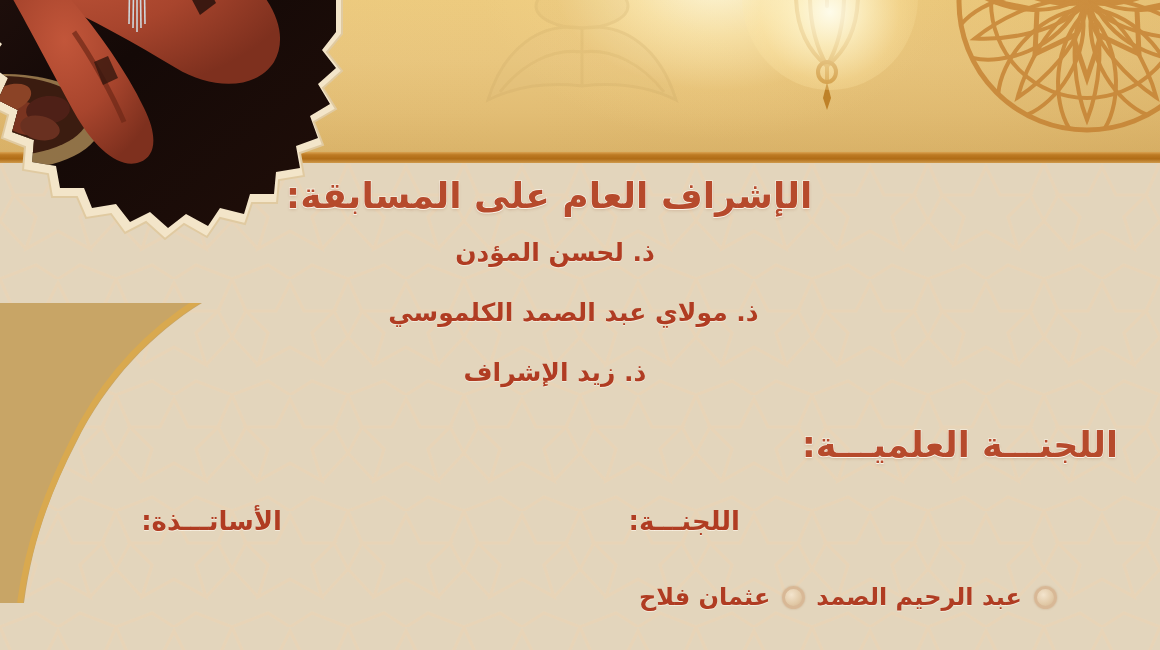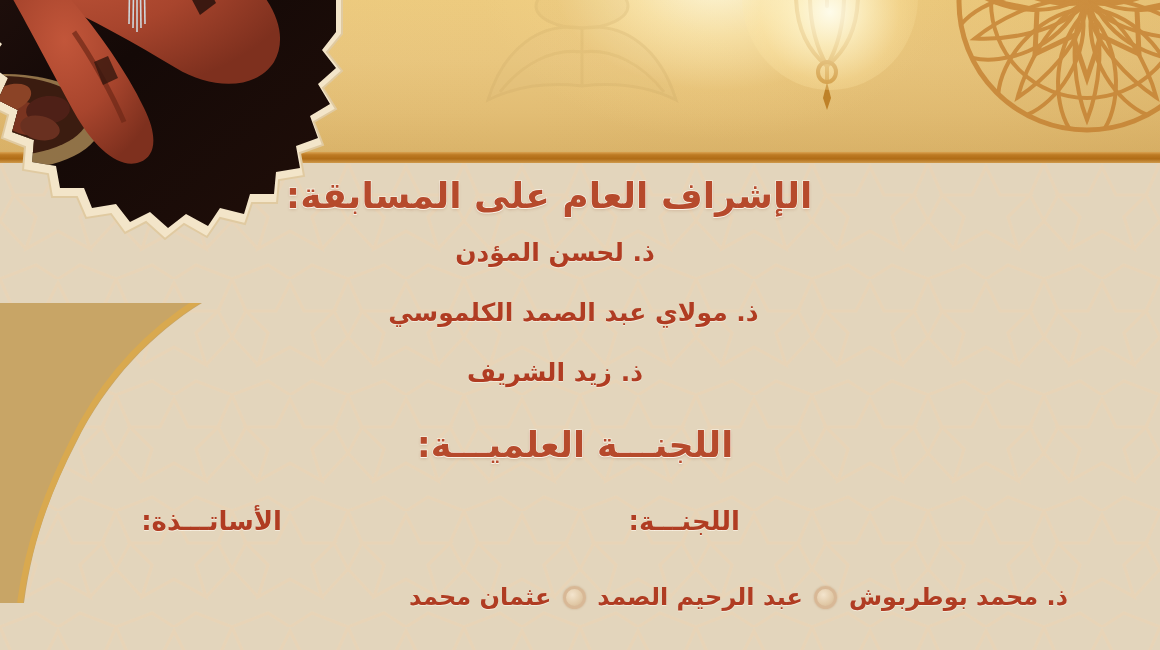--- a/index.html
+++ b/index.html
@@ -161,21 +161,20 @@
     white-space: nowrap;
   }
   .name-1 { top: 75px; }
   .name-2 { top: 135px; margin-left: 37px; }
   .name-3 { top: 195px; }
 
   .heading-committee {
     position: absolute;
     top: 262px;
     right: 0; left: 0;
-    text-align: center;
     padding-right: 42px;
     font-size: 35px;
     font-weight: 700;
     letter-spacing: 2px;
     color: #b64a2c;
     -webkit-text-stroke: 1.2px #fdf6ea;
     paint-order: stroke fill;
     text-shadow: 0 1px 0 rgba(255,250,240,.8), 0 2px 3px rgba(140,70,40,.18);
     white-space: nowrap;
     padding-left: 32px;
@@ -434,39 +433,38 @@
   </div>
 
   <div class="content">
 
     <div class="heading-main">الإشراف العام على المسابقة:</div>
 
     <div class="name-line name-1">ذ. لحسن المؤدن</div>
 
     <div class="name-line name-2">ذ. مولاي عبد الصمد الكلموسي</div>
 
-    <div class="name-line name-3">ذ. زيد الشريف</div>
+    <div class="name-line name-3">ذ. زيد الإشراف</div>
 
     <div class="heading-committee">اللجنـــة العلميـــة:</div>
 
     <div class="subhead-row">
       <div class="subhead subhead-teachers">الأساتـــذة:</div>
       <div class="subhead subhead-students">اللجنـــة:</div>
     </div>
 
     <div class="members-row">
-      <span class="member-name">ذ. محمد بوطربوش</span>
 
       <span class="sep-bullet">
         <span class="dot"></span>
       </span>
 
       <span class="member-name">عبد الرحيم الصمد</span>
 
       <span class="sep-bullet">
         <span class="dot"></span>
       </span>
 
-      <span class="member-name">عثمان محمد</span>
+      <span class="member-name">عثمان فلاح</span>
     </div>
 
   </div>
 </div>
 
 </body></html>

